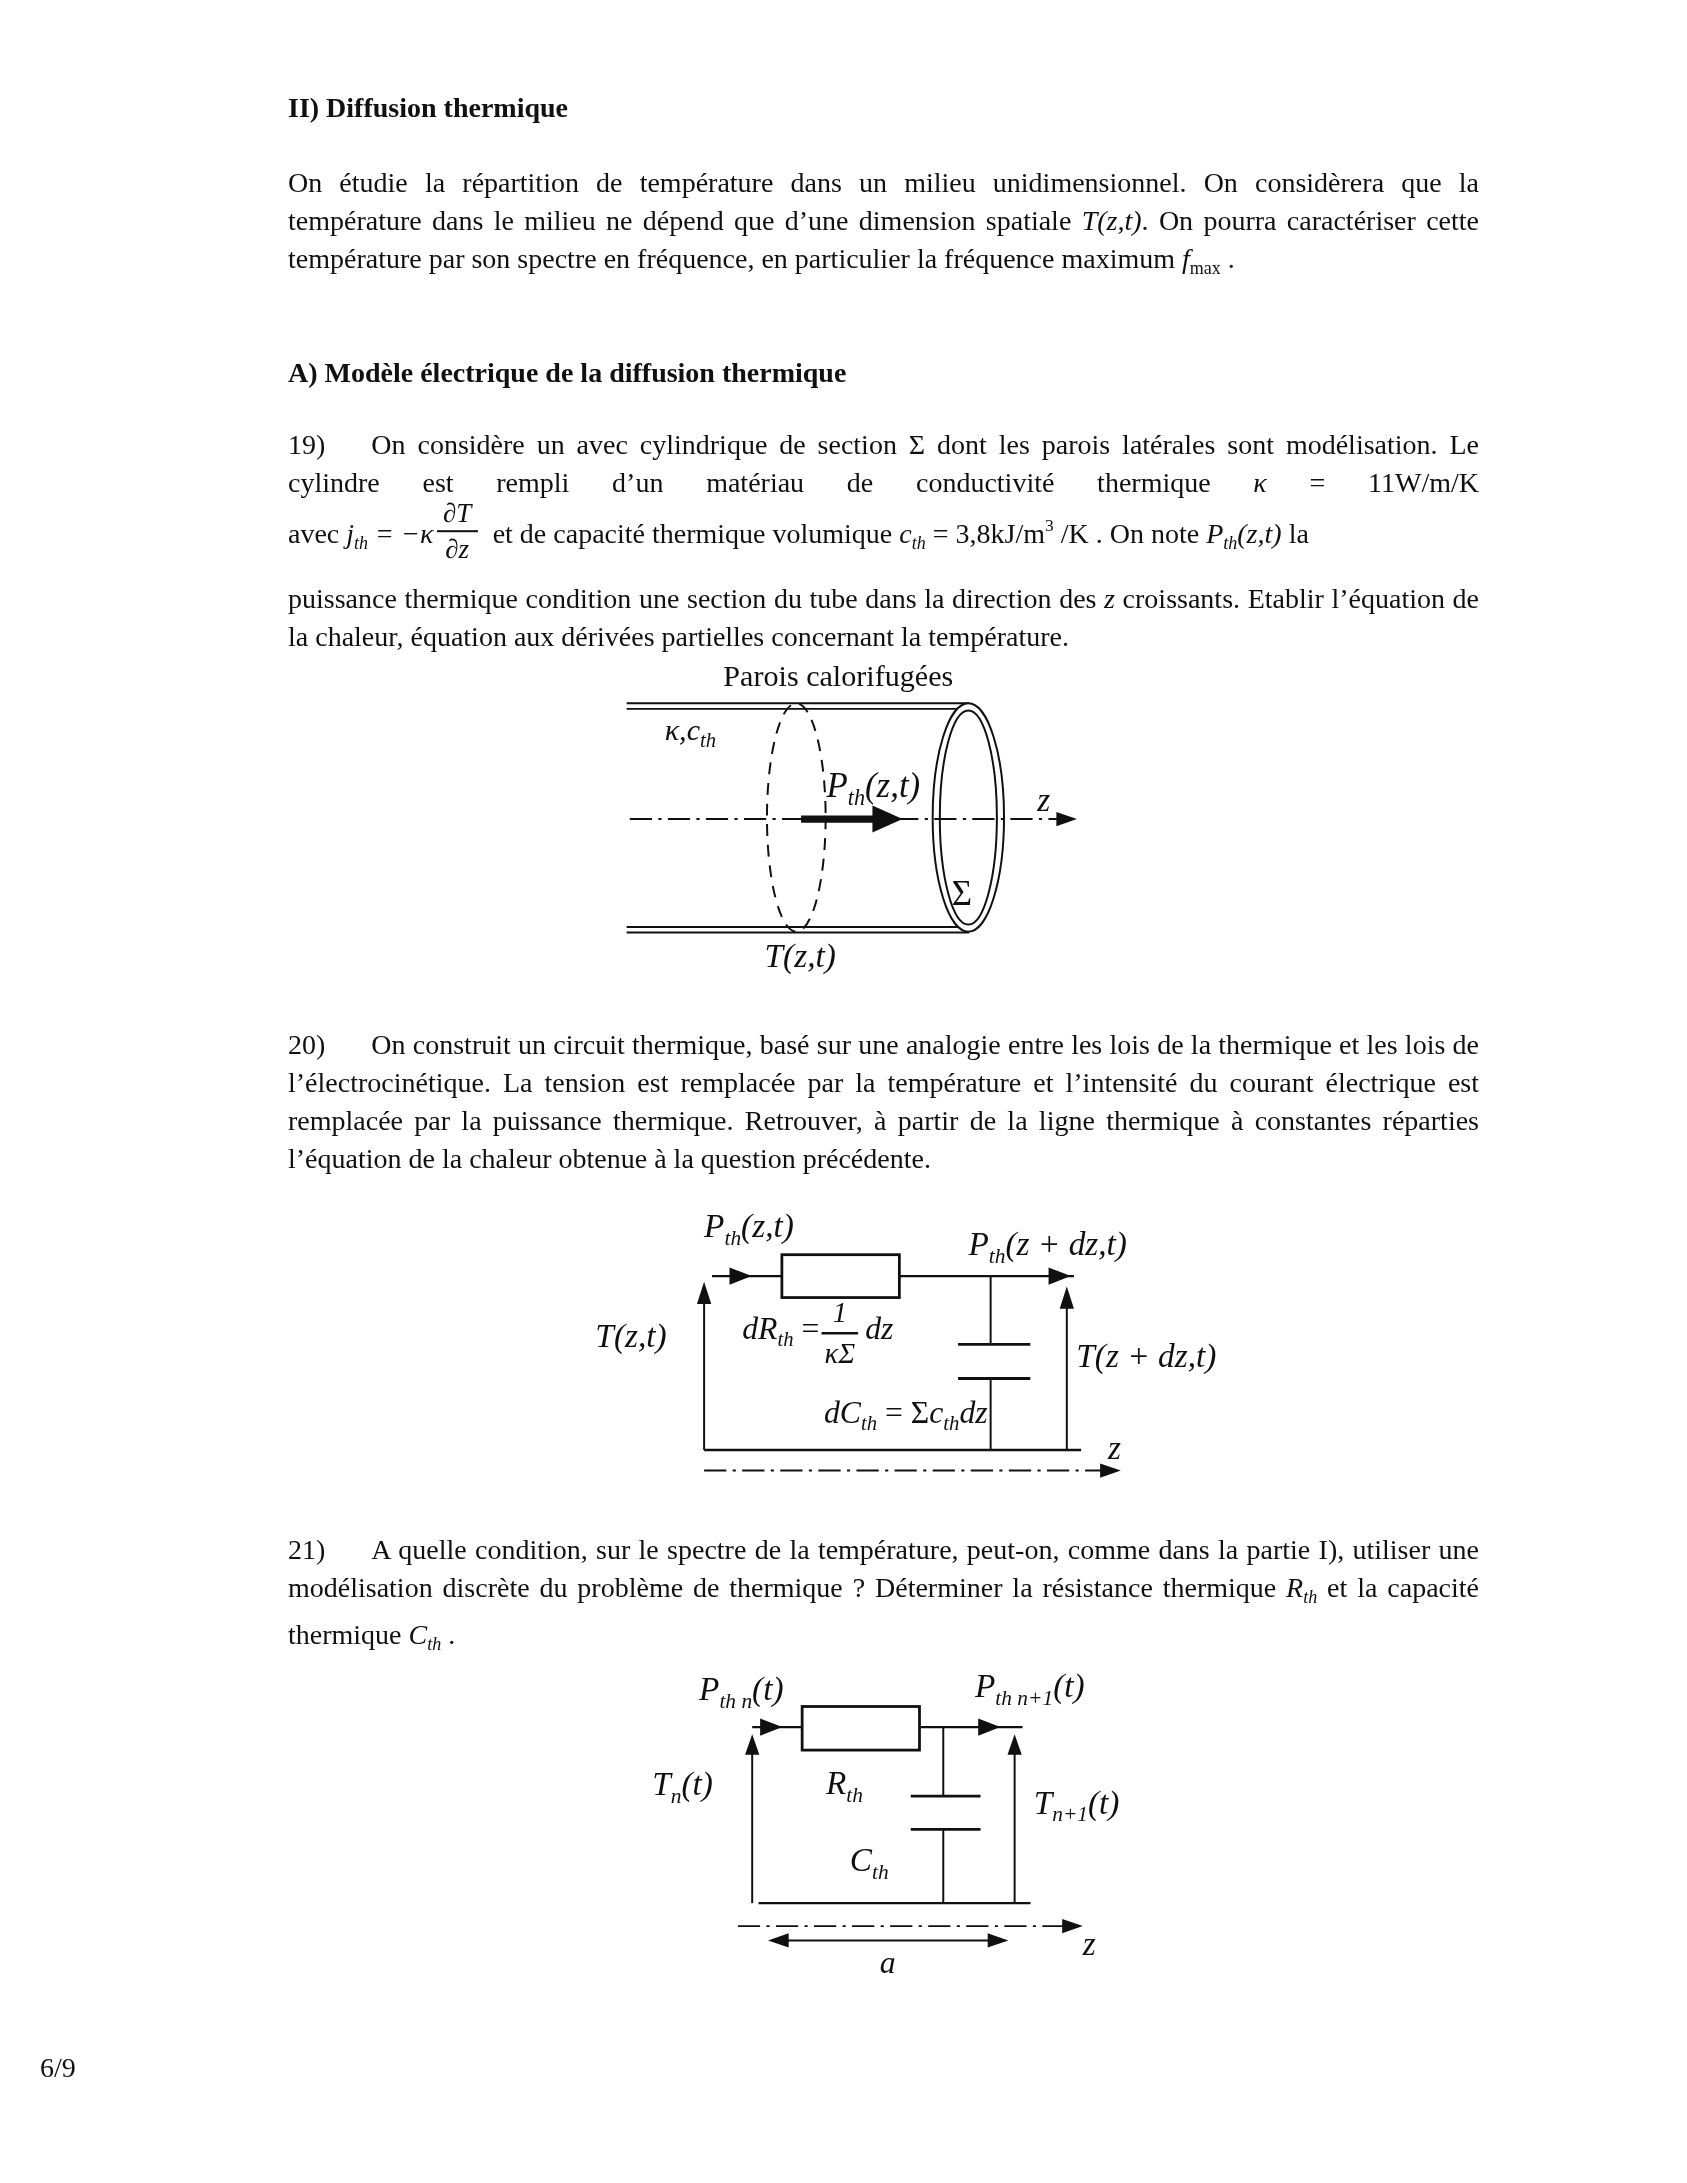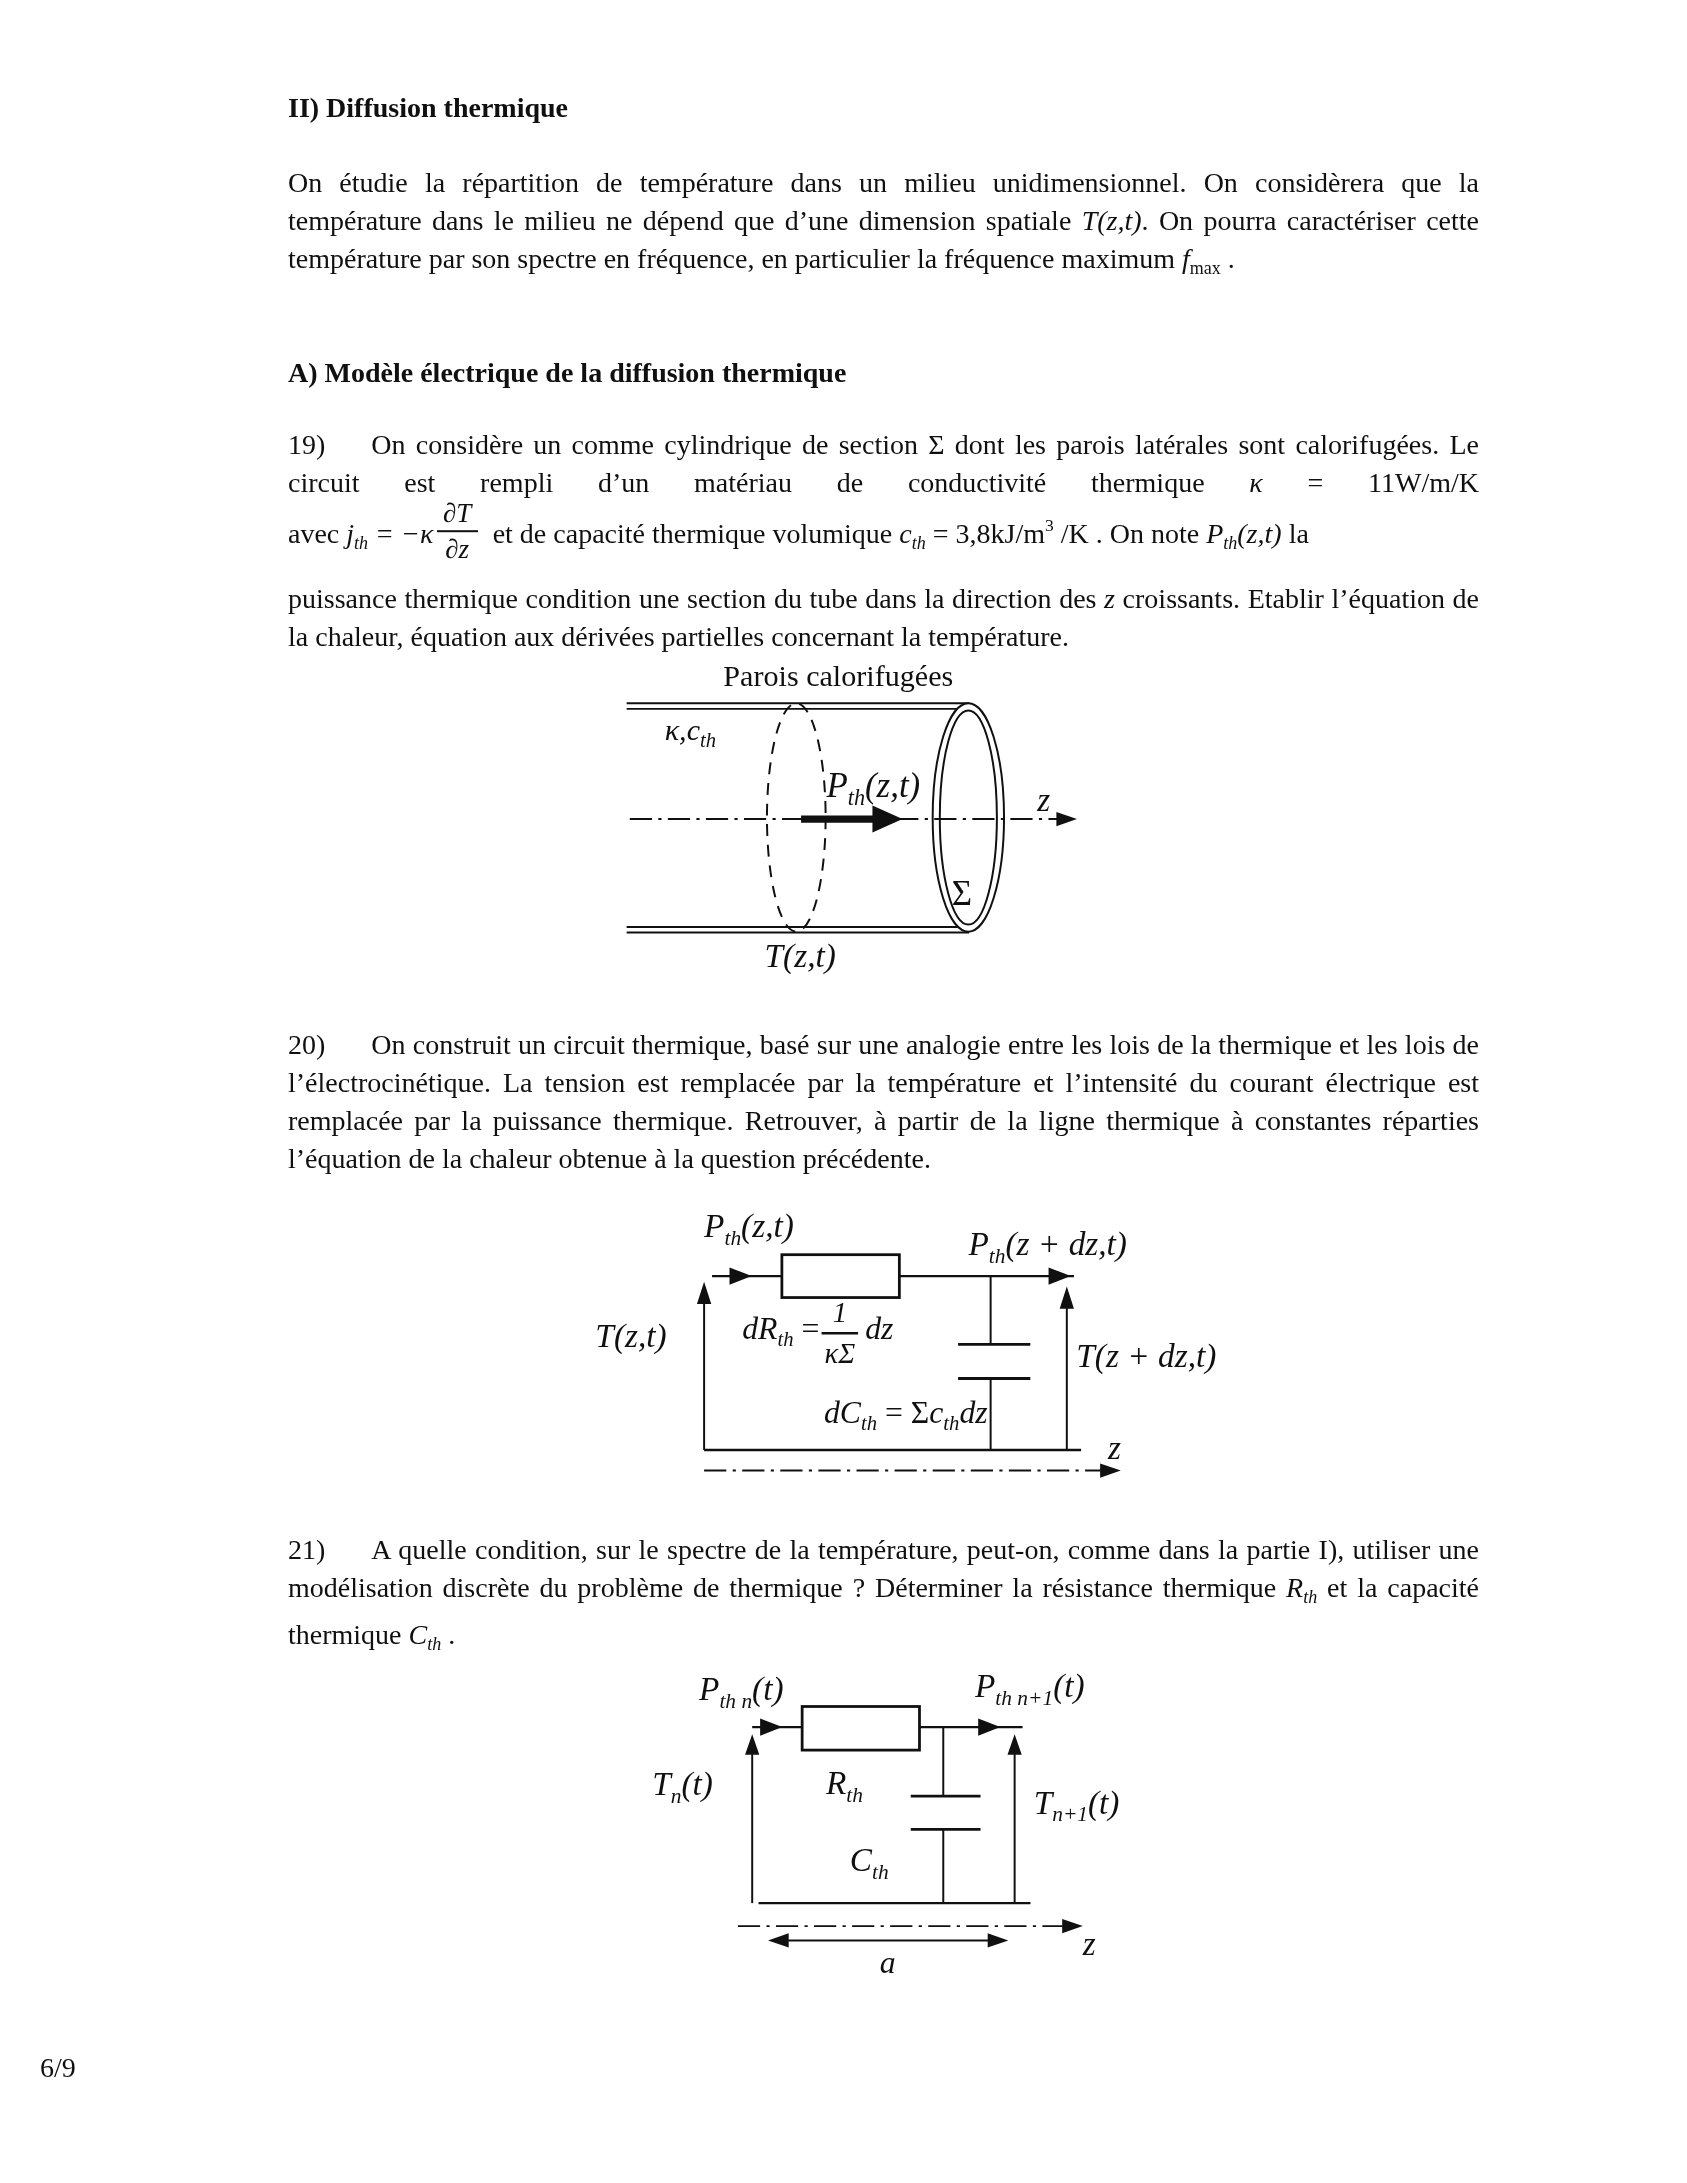--- a/index.html
+++ b/index.html
@@ -42,21 +42,21 @@
 
   <div class="tb hb" style="top:89px">II) Diffusion thermique</div>
 
   <div class="tb hb" style="top:354px">A) Modèle électrique de la diffusion thermique</div>
 
   <div class="tb" style="top:164px">
     <span>On étudie la répartition de température dans un milieu unidimensionnel. On considèrera que la température dans le milieu ne dépend que d’une dimension spatiale </span><span class="mi">T(z,t)</span><span>. On pourra caractériser cette température par son spectre en fréquence, en particulier la fréquence maximum </span><span class="mi">f</span><span class="tsubr">max</span><span> .</span>
   </div>
 
   <div class="tb jl" style="top:426px">
-    <span>19)</span><span class="tab"></span><span>On considère un comme cylindrique de section </span><span>Σ</span><span> dont les parois latérales sont calorifugées. Le circuit est rempli d’un matériau de conductivité thermique </span><span class="mi">κ</span><span> = 11W/m/K</span>
+    <span>19)</span><span class="tab"></span><span>On considère un avec cylindrique de section </span><span>Σ</span><span> dont les parois latérales sont modélisation. Le cylindre est rempli d’un matériau de conductivité thermique </span><span class="mi">κ</span><span> = 11W/m/K</span>
   </div>
 
   <div class="tb fl" style="top:475px">
     <span>avec  </span><span class="mi">j</span><span class="tsub">th</span><span class="mi"> = −κ</span><span class="frac"><span class="fn">∂T</span><span class="fd">∂z</span></span><span>  et de capacité thermique volumique  </span><span class="mi">c</span><span class="tsub">th</span><span> = 3,8kJ/m</span><span class="tsup">3</span><span> /K . On note  </span><span class="mi">P</span><span class="tsub">th</span><span class="mi">(z,t)</span><span>  la</span>
   </div>
 
   <div class="tb" style="top:580px">
     <span>puissance thermique condition une section du tube dans la direction des </span><span class="mi">z</span><span> croissants. Etablir l’équation de la chaleur, équation aux dérivées partielles concernant la température.</span>
   </div>
 

